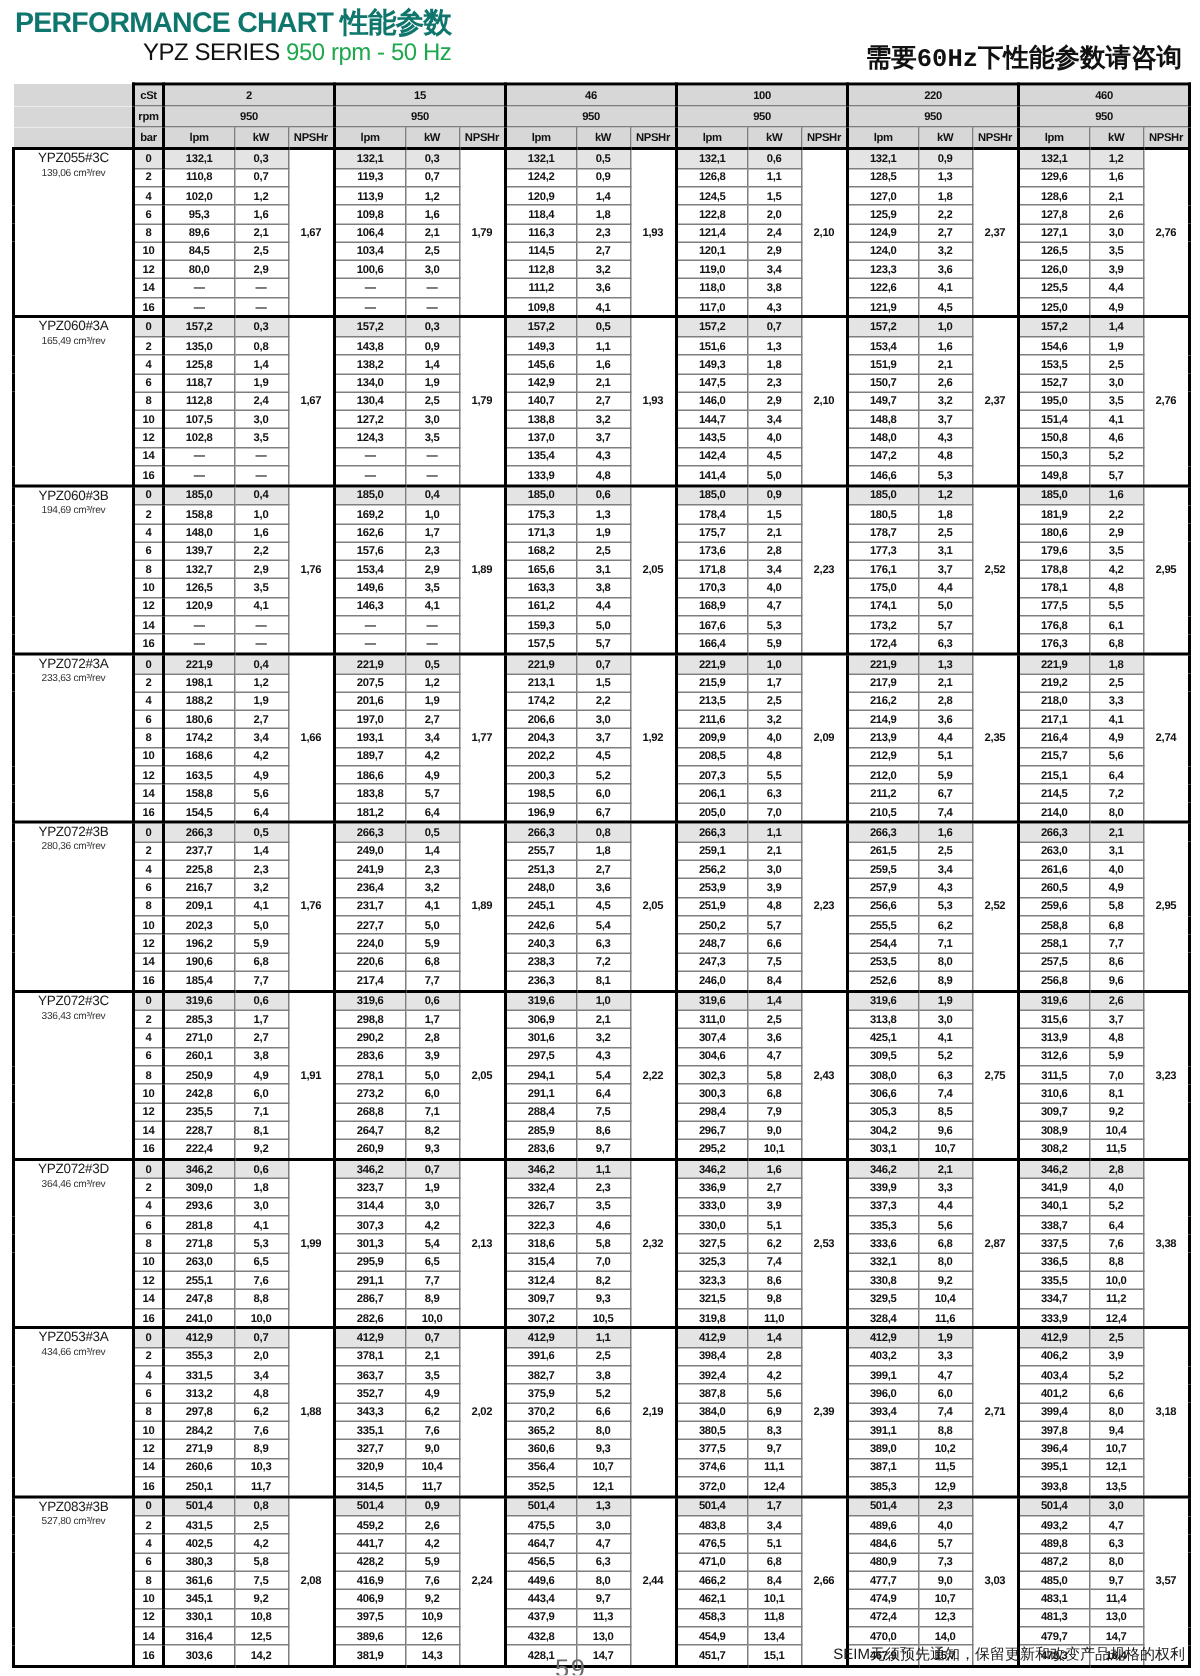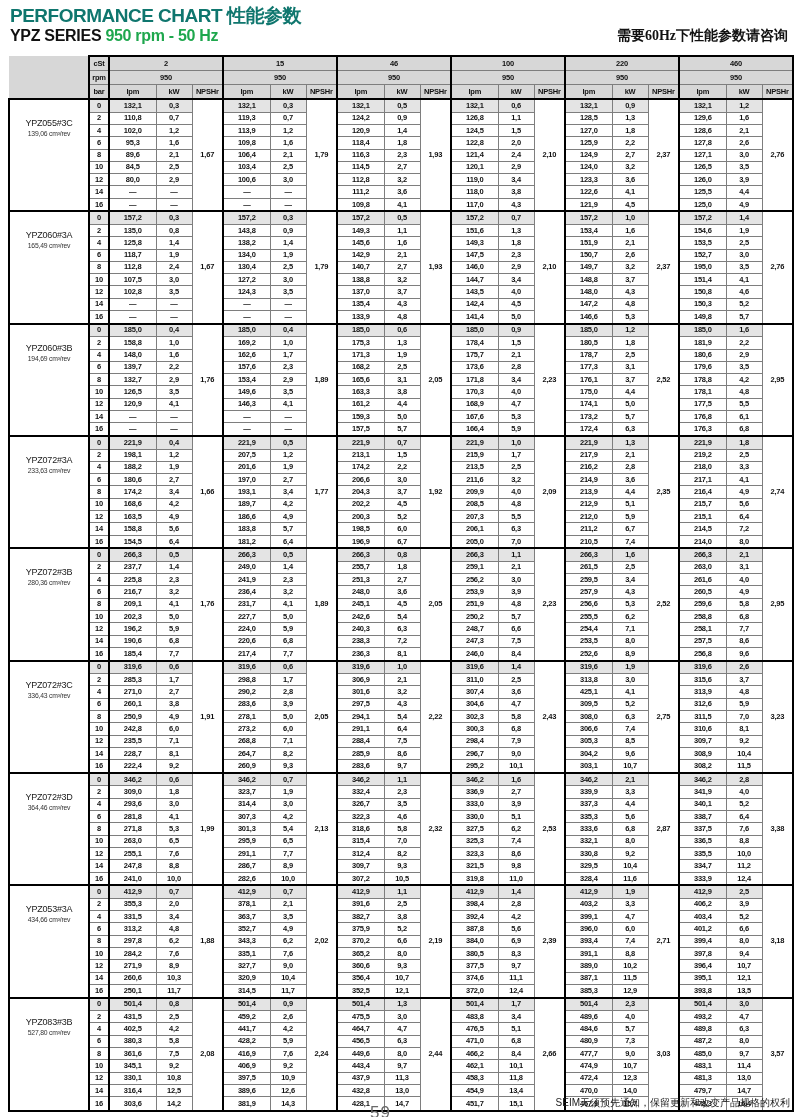--- a/index.html
+++ b/index.html
@@ -1,36 +1,36 @@
 <!DOCTYPE html>
 <html style="--accent: #1EA74D;"><head>
 <meta charset="utf-8">
 <style>
   html,body{margin:0;padding:0;background:#fff;}
   .page{position:relative;width:800px;height:1117px;background:#fff;overflow:hidden;
         font-family:"Liberation Sans",sans-serif;color:#111;}
   .hdr-block{position:absolute;top:5px;left:10px;}
   .title-line{font-size:19px;font-weight:700;letter-spacing:-0.5px;line-height:21px;color:#0f766e;}
   .title-zh{font-weight:800;}
-  .sub-line{font-size:16px;font-weight:700;line-height:19px;letter-spacing:-0.3px;}
+  .sub-line{font-size:16px;font-weight:400;line-height:19px;letter-spacing:-0.3px;text-align:right;}
   .speed{color:var(--accent,#1EA74D);}
-  .note-60hz{position:absolute;top:27px;right:12px;font-size:14px;font-weight:700;
-             font-family:Liberation Serif, serif;color:#111;}
+  .note-60hz{position:absolute;top:27px;right:12px;font-size:17px;font-weight:700;
+             font-family:Liberation Mono, monospace;color:#111;}
   table.perf{position:absolute;top:55px;left:8px;width:784px;height:1057px;
              border-collapse:collapse;table-layout:fixed;}
   td{padding:0;text-align:center;vertical-align:middle;
      border:1px solid #7e7e7e;font-size:7.5px;font-weight:700;
      line-height:8px;letter-spacing:-0.2px;color:#111;overflow:hidden;white-space:nowrap;}
   tr.hdr td{height:13px;background:#d7d7d7;font-size:7.5px;}
   td.visc{font-size:8px;}
   td.blank{border:none;background:#fff;}
   td.corner{background:#d7d7d7;margin-top:22px;}
   tr.r0 td{background:#e4e4e4;}
   tr.r0 td.model, tr.r0 td.npshr{background:#fff;}
-  td.model{background:#fff;vertical-align:top;padding-top:18px;
+  td.model{background:#fff;vertical-align:top;padding-top:0;
            border-top:2px solid #000;border-bottom:2px solid #000;}
   td.npshr{background:#fff;border-top:2px solid #000;border-bottom:2px solid #000;}
   .mname{font-size:9px;font-weight:400;color:#1a1a1a;line-height:11px;}
   .mdisp{font-size:6.8px;font-weight:400;color:#333;line-height:9px;}
   .thickL{border-left:2px solid #000;}
   .thickR{border-right:2px solid #000;}
   tr.top td:not(.blank){border-top:2px solid #000;}
   tr.gtop td{border-top:2px solid #000;}
   tr.glast td{border-bottom:2px solid #000;}
   td.bar{background:#fff;}

